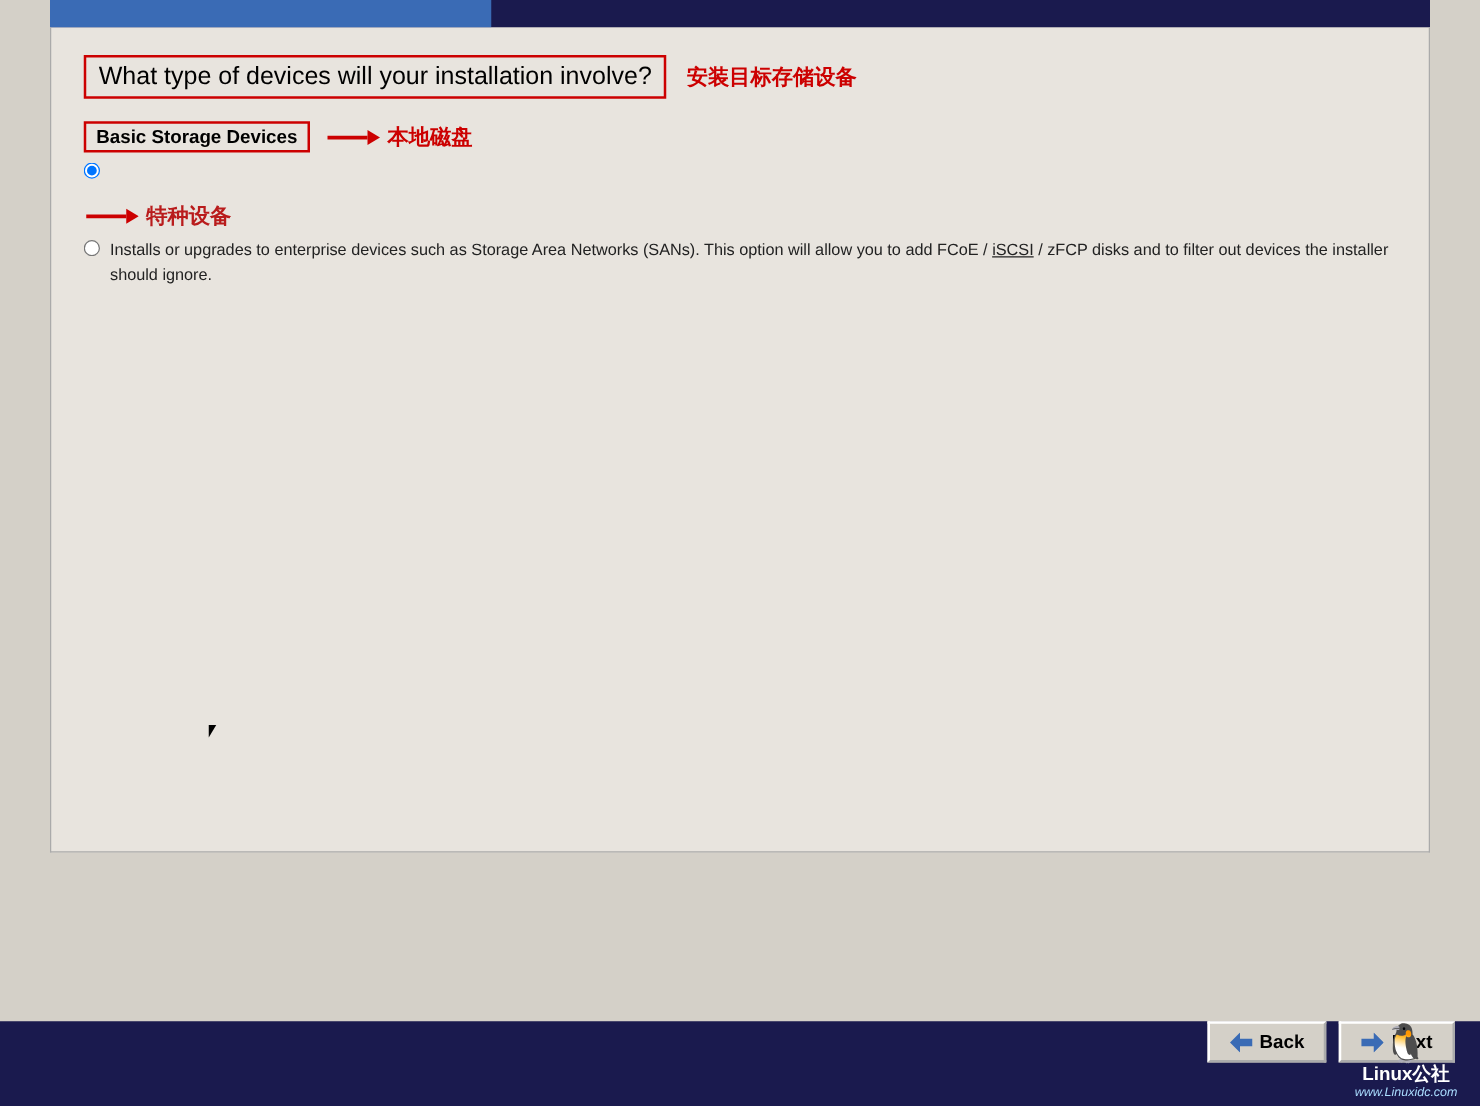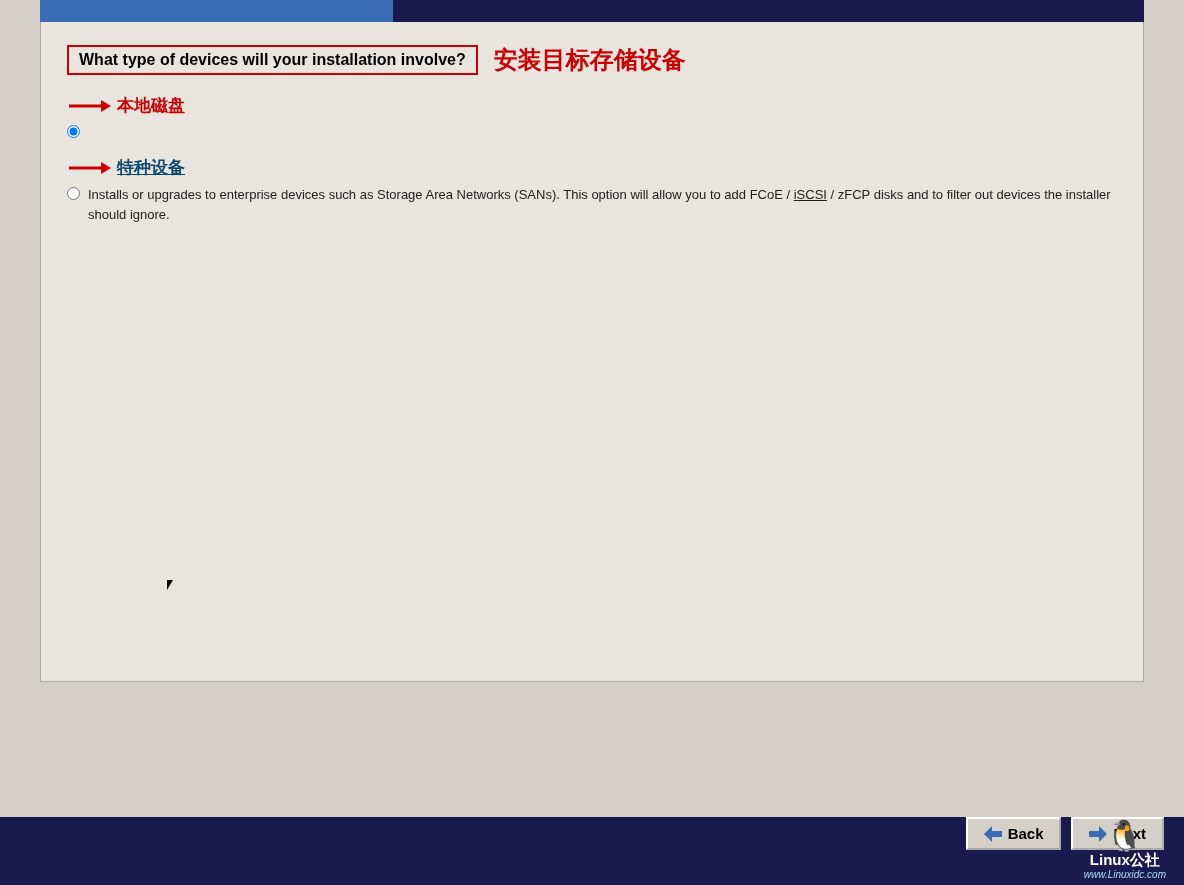--- a/index.html
+++ b/index.html
@@ -11,36 +11,36 @@
       font-size: 14px;
       color: #000;
       position: relative;
       overflow: hidden;
     }
 
     .question-box {
       border: 2px solid #cc0000;
       display: inline-block;
       padding: 4px 10px;
-      font-size: 16px;
-      font-weight: bold;
+      font-size: 20px;
+      font-weight: normal;
       color: #000;
       background: #e8e4de;
     }
 
     .question-row {
       display: flex;
       align-items: center;
       gap: 16px;
       margin-bottom: 18px;
     }
 
     .annotation-text {
       color: #cc0000;
-      font-size: 24px;
+      font-size: 17px;
       font-weight: bold;
     }
 
     .option-section {
       margin-bottom: 18px;
     }
 
     .option-header {
       display: flex;
       align-items: center;
@@ -132,41 +132,42 @@
 
   <div class="question-row">
     <div class="question-box">
       <span>What type of devices will your installation involve?</span>
     </div>
     <span class="annotation-text">安装目标存储设备</span>
   </div>
 
   <div class="option-section">
     <div class="option-header">
+      <div class="option-label-box">Basic Storage Devices</div>
       <div class="arrow-annotation">
         <svg width="44" height="18" viewBox="0 0 44 18">
           <line x1="2" y1="9" x2="34" y2="9" stroke="#cc0000" stroke-width="3"></line>
           <polygon points="34,3 44,9 34,15" fill="#cc0000"></polygon>
         </svg>
         <span style="color:#cc0000; font-size:17px; font-weight:bold;">本地磁盘</span>
       </div>
     </div>
     <div class="option-radio-row">
       <input type="radio" name="storage-type" id="opt1" checked="" style="">
     </div>
   </div>
 
   <div class="option-section" style="margin-top:12px;">
     <div class="option-header">
       <div class="arrow-annotation">
         <svg width="44" height="18" viewBox="0 0 44 18">
           <line x1="2" y1="9" x2="34" y2="9" stroke="#cc0000" stroke-width="3"></line>
           <polygon points="34,3 44,9 34,15" fill="#cc0000"></polygon>
         </svg>
-        <span style="color:#0c4a6e; font-size:17px; font-weight:bold;text-decoration:underline;">特种设备</span>
+        <span style="color:#b91c1c; font-size:17px; font-weight:bold;">特种设备</span>
       </div>
     </div>
     <div class="option-radio-row">
       <input type="radio" name="storage-type" id="opt2" style="">
       <label for="opt2" class="option-desc">
         <span>Installs or upgrades to enterprise devices such as Storage Area Networks (SANs). This option will allow you to add FCoE / </span><span class="underline">iSCSI</span><span> / zFCP disks and to filter out devices the installer should ignore.</span>
       </label>
     </div>
   </div>
 

